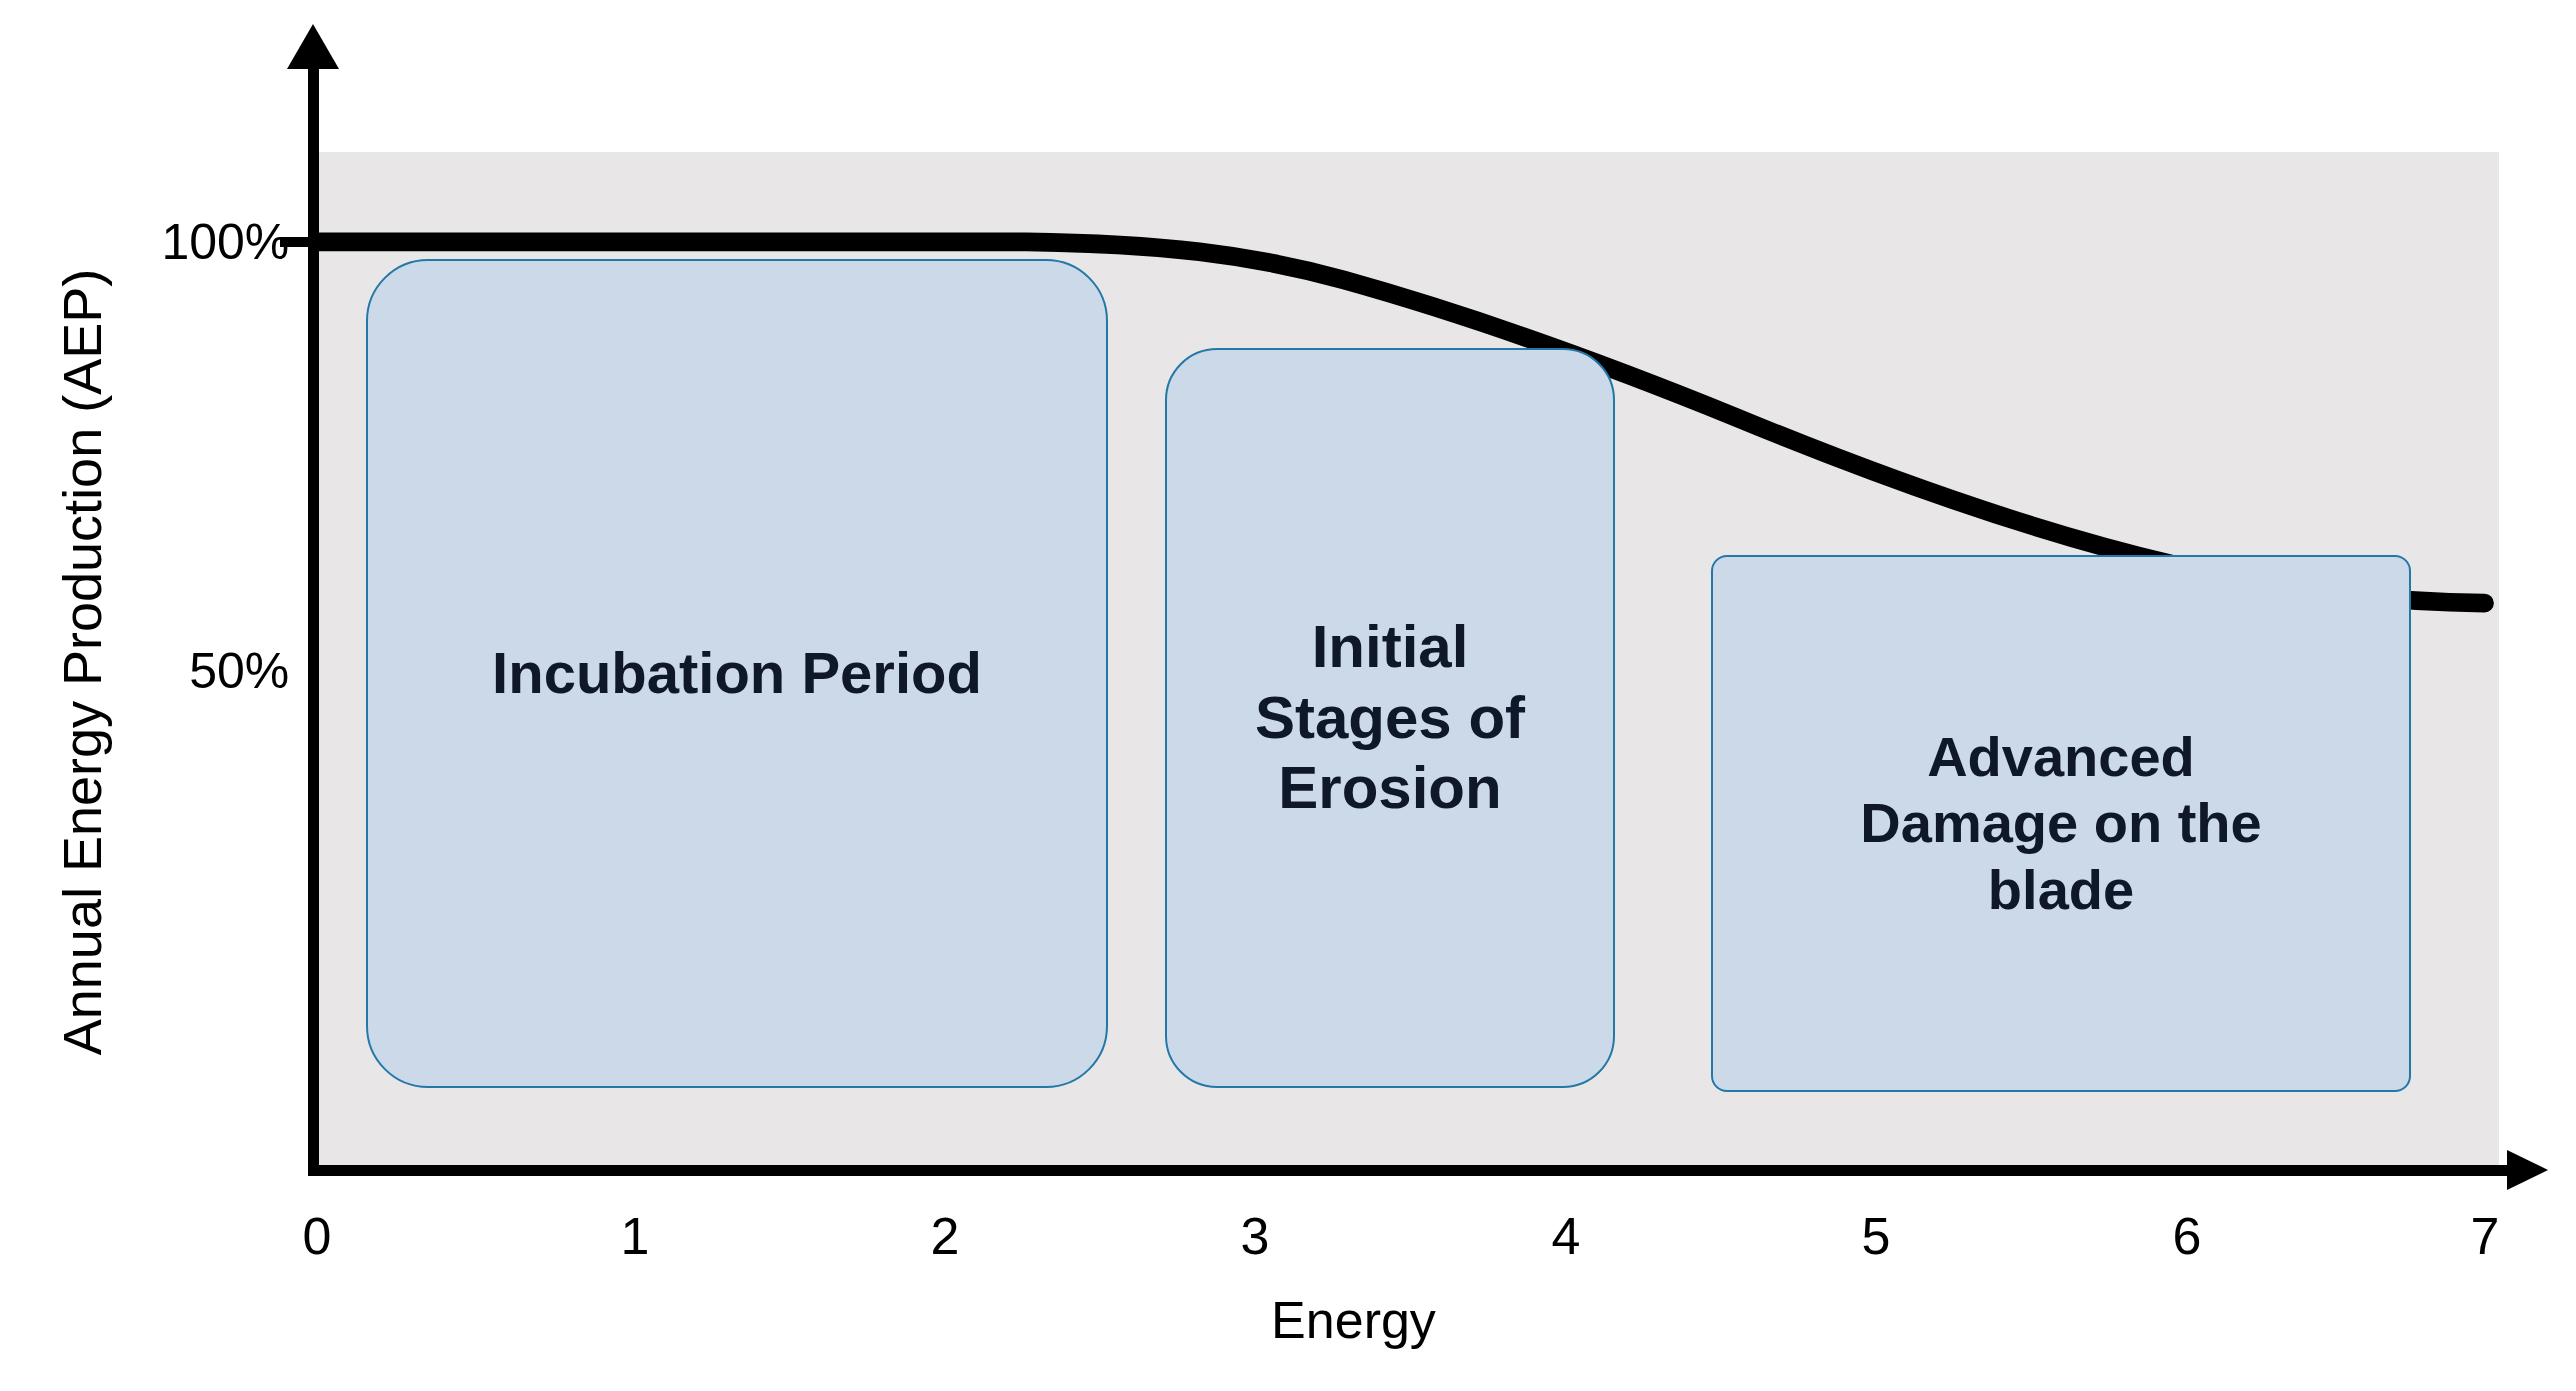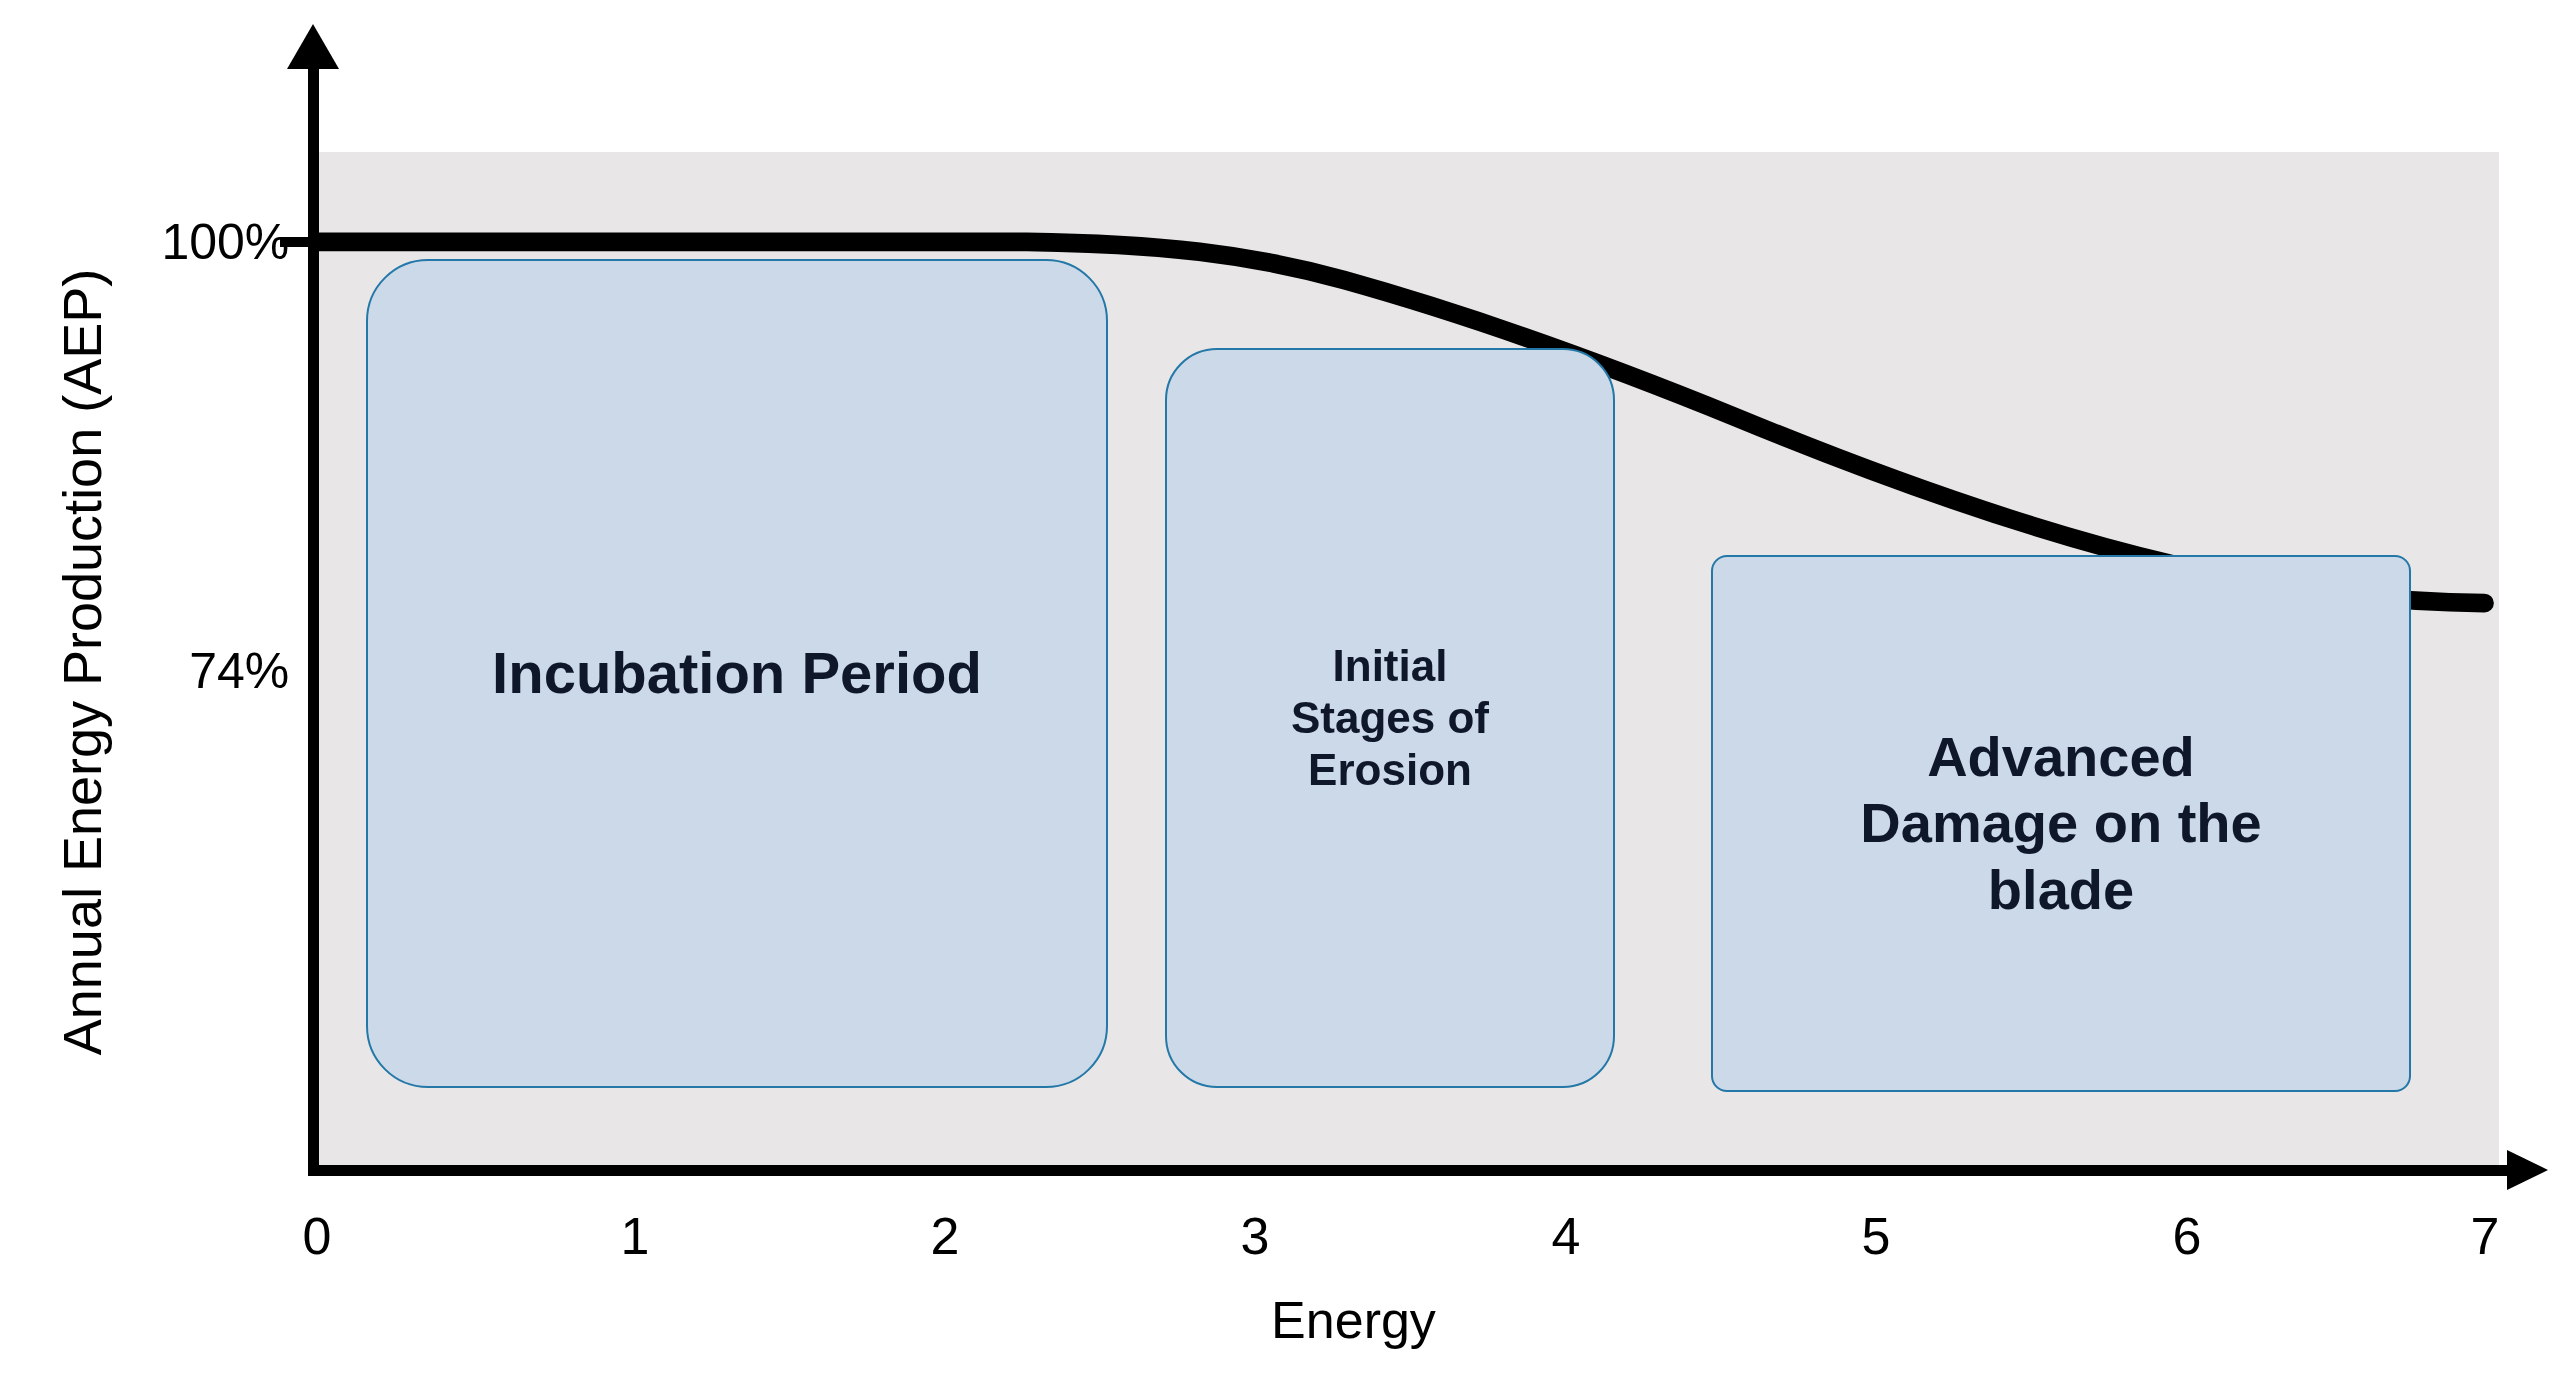--- a/index.html
+++ b/index.html
@@ -144,21 +144,21 @@
     line-height: 1.18;
     padding: 0 20.5px;
   }
   .stage-box.b1 {
     left: 366px;  top: 259px;  width: 742px;  height: 829px;
     font-size: 58px;
     border-radius: 62px;
   }
   .stage-box.b2 {
     left: 1165px; top: 348px;  width: 450px;  height: 740px;
-    font-size: 44px;
+    font-size: 60px;
     border-radius: 52px;
   }
   .stage-box.b3 {
     left: 1711px; top: 555px;  width: 700px;  height: 537px;
     font-size: 56px;
     border-radius: 16px;
   }
   .stage-box .label-lines { display: block; }
 
   
@@ -187,21 +187,21 @@
   </svg>
 
   <div class="y-axis-line"></div>
   <div class="y-axis-arrow"></div>
   <div class="y-tick t100"></div>
 
   <div class="x-axis-line"></div>
   <div class="x-axis-arrow"></div>
 
   <div class="y-tick-label l100">100%</div>
-  <div class="y-tick-label l50">74%</div>
+  <div class="y-tick-label l50">50%</div>
 
   <div class="x-tick-label" style="left:317px">0</div>
   <div class="x-tick-label" style="left:635px">1</div>
   <div class="x-tick-label" style="left:945px">2</div>
   <div class="x-tick-label" style="left:1255px">3</div>
   <div class="x-tick-label" style="left:1566px">4</div>
   <div class="x-tick-label" style="left:1876px">5</div>
   <div class="x-tick-label" style="left:2187px">6</div>
   <div class="x-tick-label" style="left:2485px">7</div>
 

